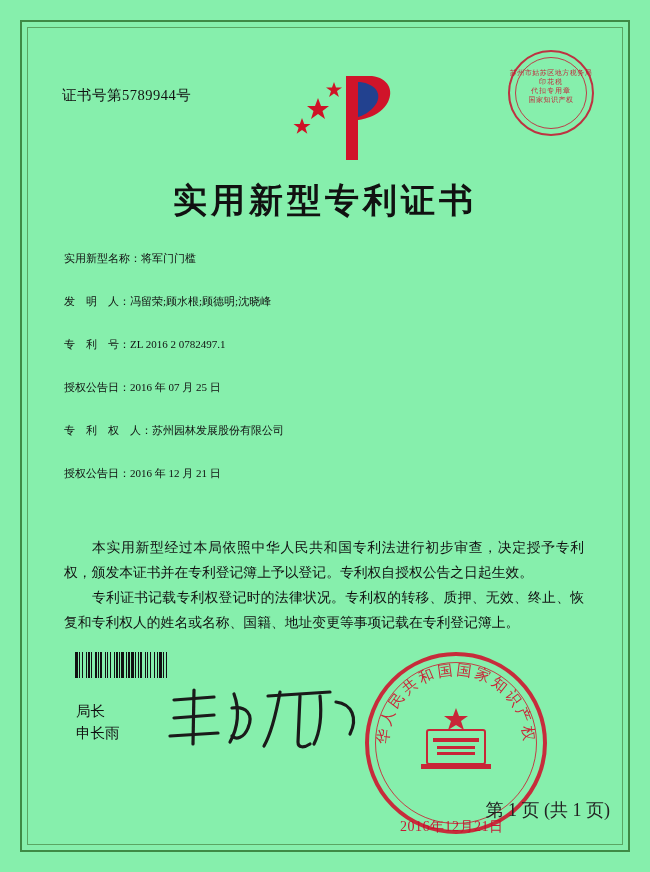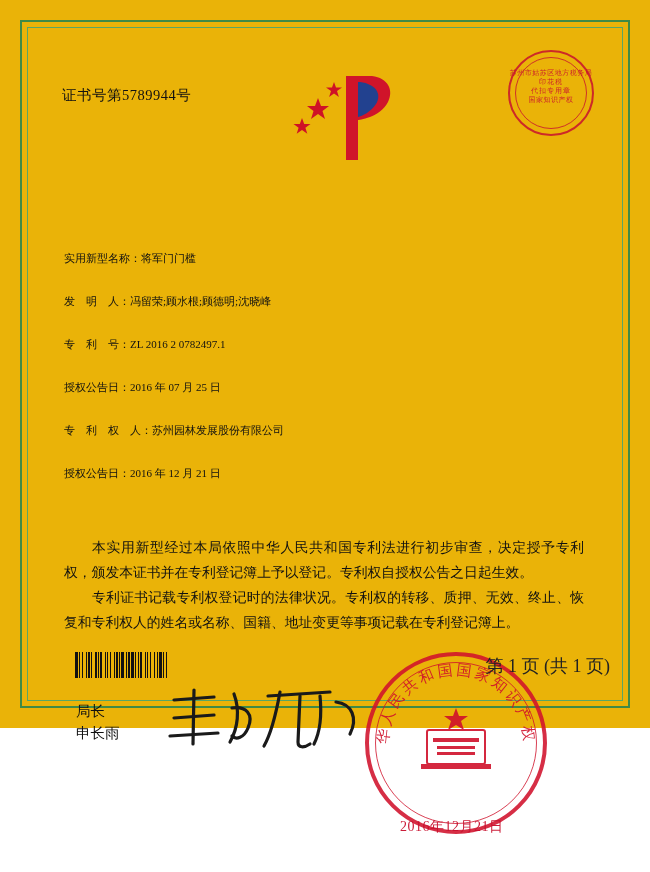--- a/index.html
+++ b/index.html
@@ -10,22 +10,22 @@
   body {
     width: 650px;
     height: 872px;
     font-family: "Liberation Serif", "DejaVu Serif", serif;
     color: #1a1a1a;
     overflow: hidden;
   }
   .page {
     position: relative;
     width: 650px;
-    height: 728px;
-    background: #eab308;
+    height: 872px;
+    background: #86efac;
     box-sizing: border-box;
   }
   
   .border-outer {
     position: absolute;
     left: 20px; top: 20px;
     right: 20px; bottom: 20px;
     border: 2px solid #3f8a46;
     box-sizing: border-box;
   }
@@ -257,20 +257,21 @@
       <div class="ring"></div>
       <div class="ring2"></div>
       <div class="txt">
         <div class="l1">苏州市姑苏区地方税务局</div>
         <div class="l2">印花税</div>
         <div class="l2">代扣专用章</div>
         <div class="l1">国家知识产权</div>
       </div>
     </div>
 
+    <div class="title">实用新型专利证书</div>
 
     <div class="fields">
       <div class="field">
         <span class="label">实用新型名称：</span><span class="value">将军门门槛</span>
       </div>
       <div class="field">
         <span class="label">发　明　人：</span><span class="value">冯留荣;顾水根;顾德明;沈晓峰</span>
       </div>
       <div class="field">
         <span class="label">专　利　号：</span><span class="value">ZL 2016 2 0782497.1</span>

